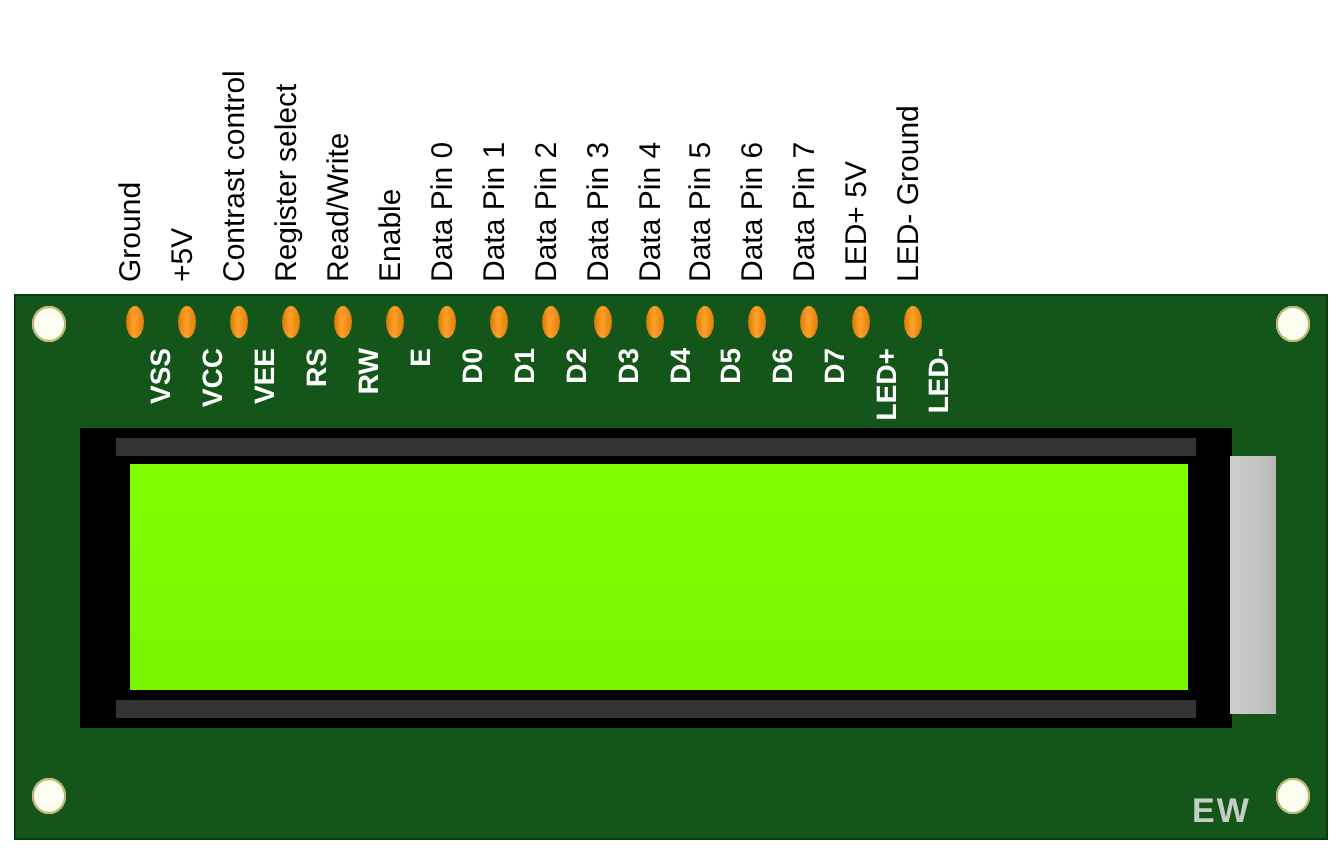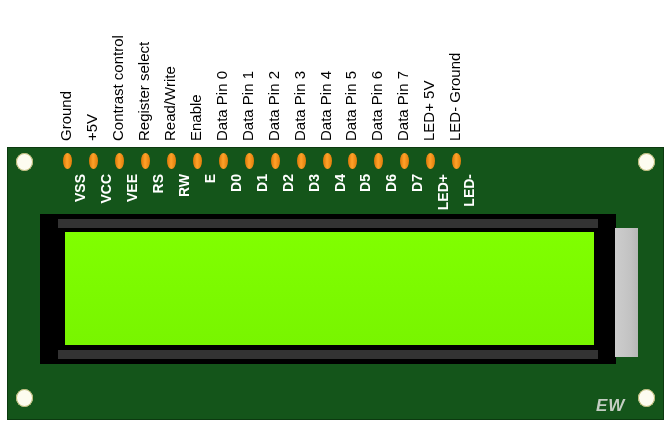--- a/index.html
+++ b/index.html
@@ -126,21 +126,20 @@
     background-image: linear-gradient(90deg, #cdcdcd 0%, #c2c2c2 70%, #b7b7b7 100%);
   }
 
   
   .watermark {
     position: absolute;
     left: 588px;
     top: 248px;
     font-family: "Liberation Sans", sans-serif;
     font-size: 17px;
-    font-style: italic;
     font-weight: bold;
     color: #d8dcd6;
     opacity: 0.9;
     letter-spacing: 1px;
   }
 </style>
 </head>
 <body>
 
 <div id="stage">

